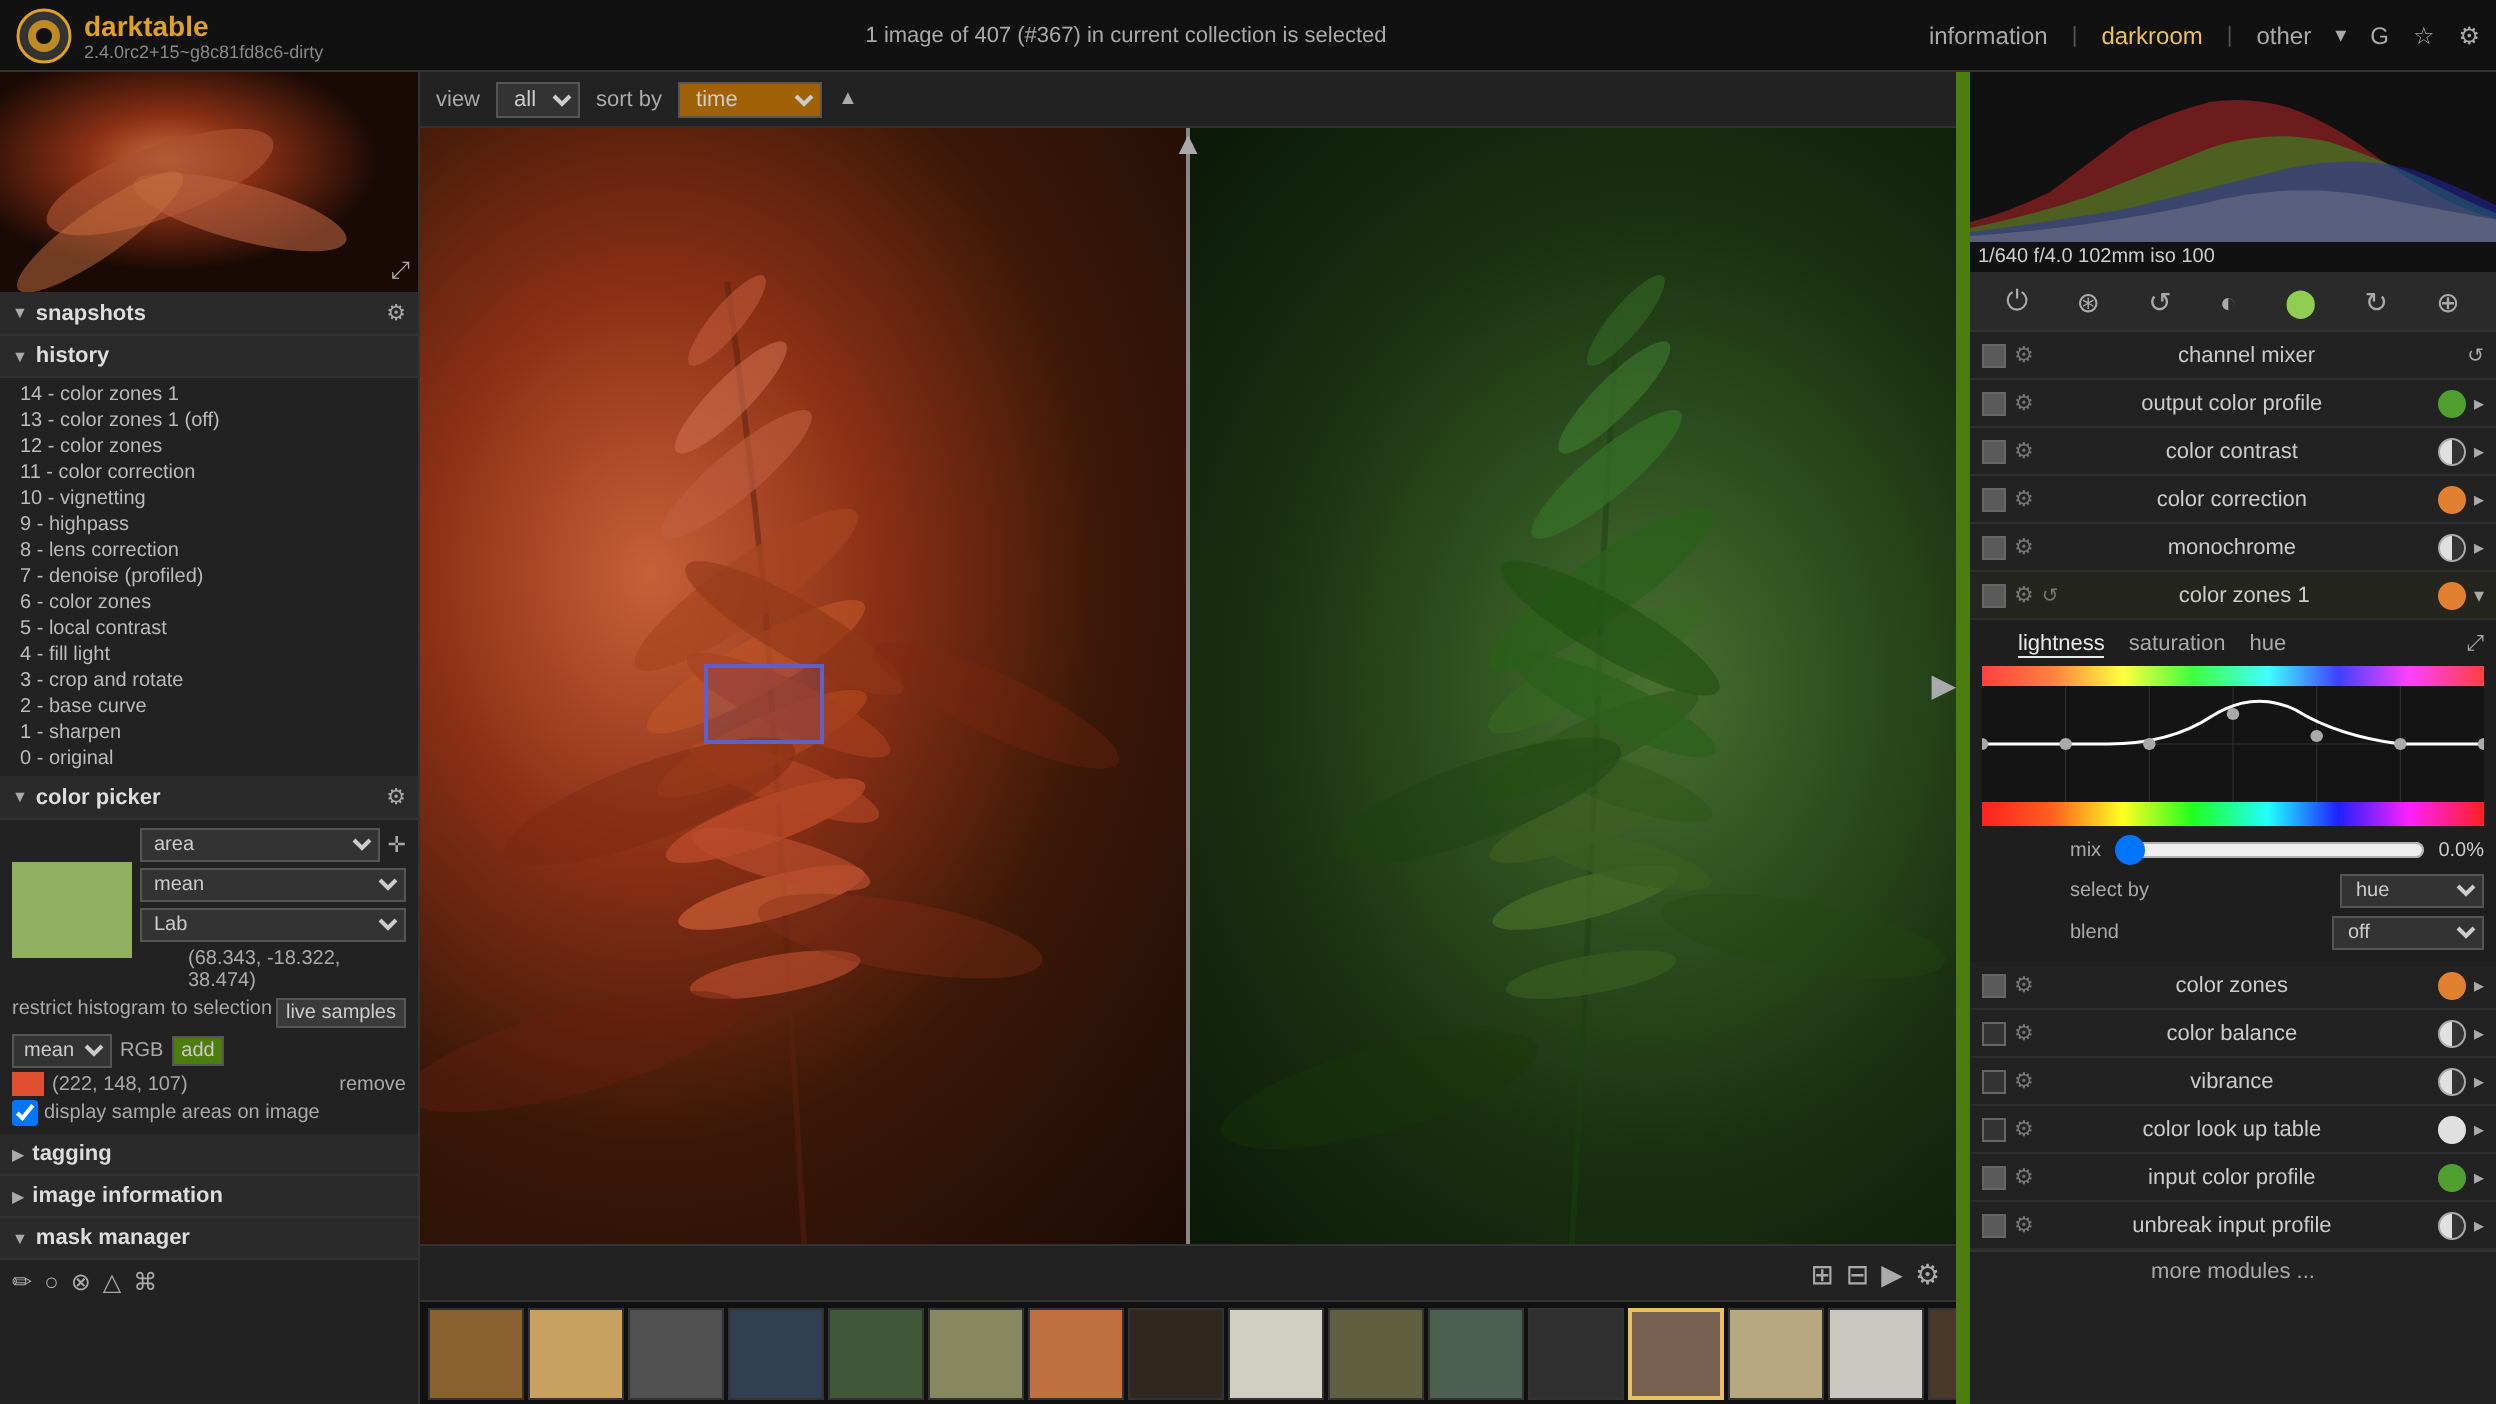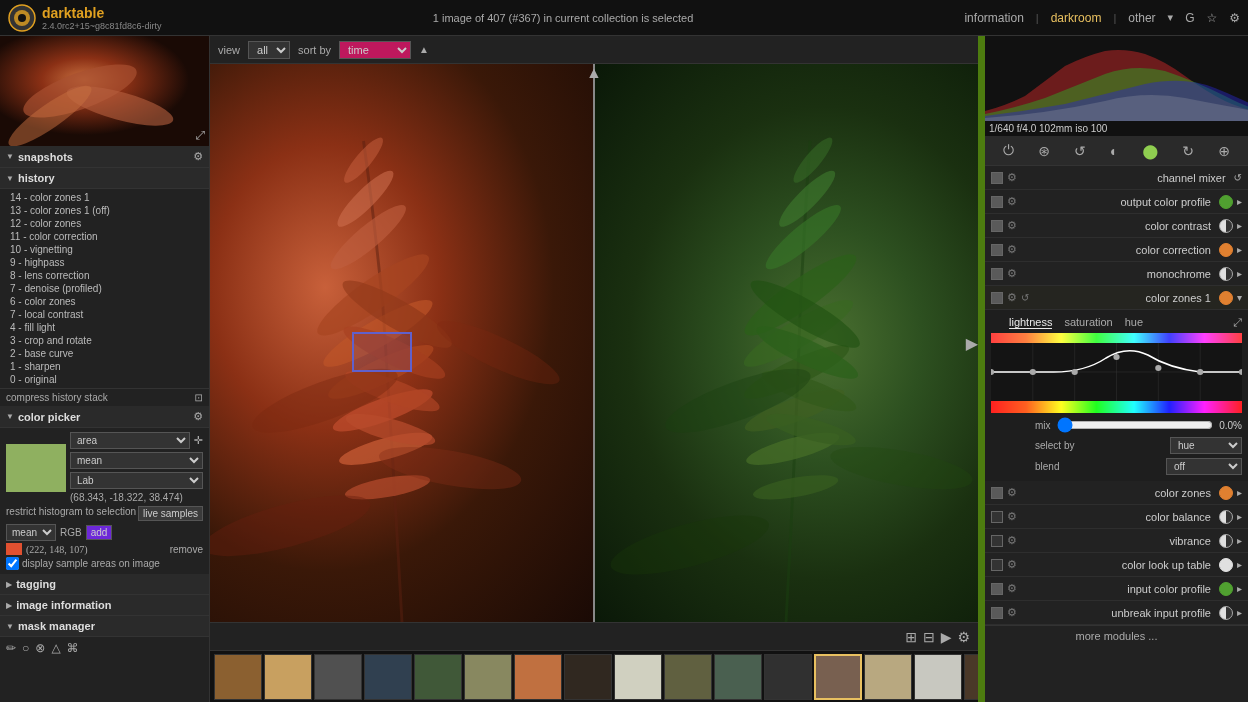--- a/index.html
+++ b/index.html
@@ -165,21 +165,21 @@
       padding: 1px 2px;
       flex: 1;
     }
     .cp-preview {
       width: 60px;
       height: 48px;
       background: #8fb060;
       flex-shrink: 0;
     }
     .cp-right { flex: 1; }
-    .cp-values { font-size: 10px; color: #aaa; margin-top: 2px; }
+    .cp-values { font-size: 10px; color: #aaa; margin-top: 2px; margin-left: 24px; }
     .cp-restrict { font-size: 10px; color: #aaa; display: flex; justify-content: space-between; }
     .cp-sample-btn {
       background: #3a3a3a;
       border: 1px solid #555;
       color: #ccc;
       font-size: 10px;
       padding: 1px 4px;
       cursor: pointer;
     }
 
@@ -191,40 +191,40 @@
     }
     .mean-select {
       background: #333;
       border: 1px solid #555;
       color: #ccc;
       font-size: 10px;
       padding: 1px;
     }
     .rgb-label { font-size: 10px; color: #aaa; }
     .add-btn {
-      background: #6d28d9;
+      background: #4d7c0f;
       border: 1px solid #555;
       color: #ccc;
       font-size: 10px;
       padding: 1px 4px;
       cursor: pointer;
     }
     .sample-row {
       display: flex;
       align-items: center;
       gap: 4px;
       margin-top: 2px;
     }
     .sample-color {
       width: 16px;
       height: 12px;
       background: #e05030;
       flex-shrink: 0;
     }
-    .sample-values { font-size: 10px; color: #aaa; font-family: Liberation Serif, serif; }
+    .sample-values { font-size: 10px; color: #aaa; }
     .remove-link { font-size: 10px; color: #aaa; cursor: pointer; margin-left: auto; }
     .display-check { font-size: 10px; color: #aaa; display: flex; align-items: center; gap: 3px; margin-top: 2px; }
     .mask-manager-content { padding: 4px 6px; }
     .mask-icons-row {
       display: flex;
       align-items: center;
       gap: 6px;
       margin-bottom: 4px;
     }
     .mask-icon-btn {
@@ -257,21 +257,21 @@
     .vt-label { font-size: 11px; color: #aaa; }
     .vt-select {
       background: #333;
       border: 1px solid #555;
       color: #ccc;
       font-size: 11px;
       padding: 1px 4px;
     }
     .vt-sort-label { font-size: 11px; color: #aaa; }
     .vt-sort-select {
-      background: #be185d;
+      background: #a16207;
       border: 1px solid #555;
       color: #ccc;
       font-size: 11px;
       padding: 1px 4px;
     }
     .vt-arrow { color: #aaa; font-size: 10px; cursor: pointer; }
 
     .image-view {
       flex: 1;
       position: relative;
@@ -446,21 +446,21 @@
       background: #333;
       cursor: pointer;
       flex-shrink: 0;
     }
     .mod-toggle.on { background: #5a5a5a; }
     .mod-settings { font-size: 11px; color: #777; cursor: pointer; }
     .mod-name {
       flex: 1;
       font-size: 11px;
       color: #ccc;
-      text-align: right;
+      text-align: center;
       padding-right: 4px;
     }
     .mod-indicator {
       width: 14px;
       height: 14px;
       border-radius: 50%;
       border: 1px solid #666;
       flex-shrink: 0;
       display: flex;
       align-items: center;
@@ -611,31 +611,27 @@
     <div class="history-content" id="history-list">
         <div class="history-item">14 - color zones 1</div>
         <div class="history-item">13 - color zones 1 (off)</div>
         <div class="history-item">12 - color zones</div>
         <div class="history-item">11 - color correction</div>
         <div class="history-item">10 - vignetting</div>
         <div class="history-item">9 - highpass</div>
         <div class="history-item">8 - lens correction</div>
         <div class="history-item">7 - denoise (profiled)</div>
         <div class="history-item">6 - color zones</div>
-        <div class="history-item">7 - local contrast</div>
+        <div class="history-item">5 - local contrast</div>
         <div class="history-item">4 - fill light</div>
         <div class="history-item">3 - crop and rotate</div>
         <div class="history-item">2 - base curve</div>
         <div class="history-item">1 - sharpen</div>
         <div class="history-item">0 - original</div>
       </div>
-    <div class="compress-btn">
-      <span>compress history stack</span>
-      <span>⊡</span>
-    </div>
 
     <div class="section-header">
       <div class="section-header-left">
         <span class="triangle">▼</span>
         <span class="section-title">color picker</span>
       </div>
       <span class="section-icon">⚙</span>
     </div>
     <div class="color-picker-content">
       <div class="cp-row">

